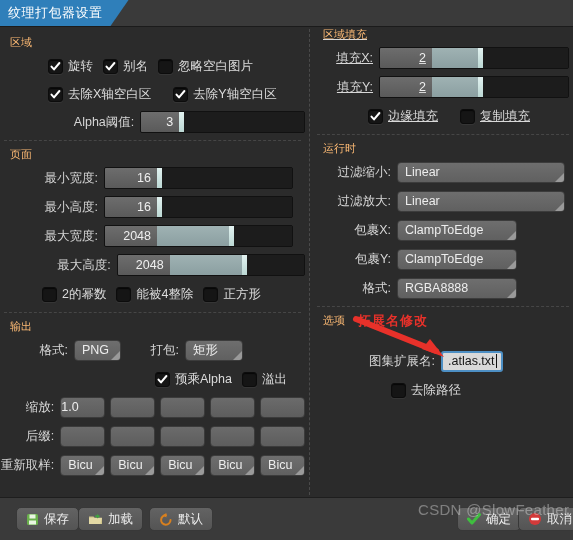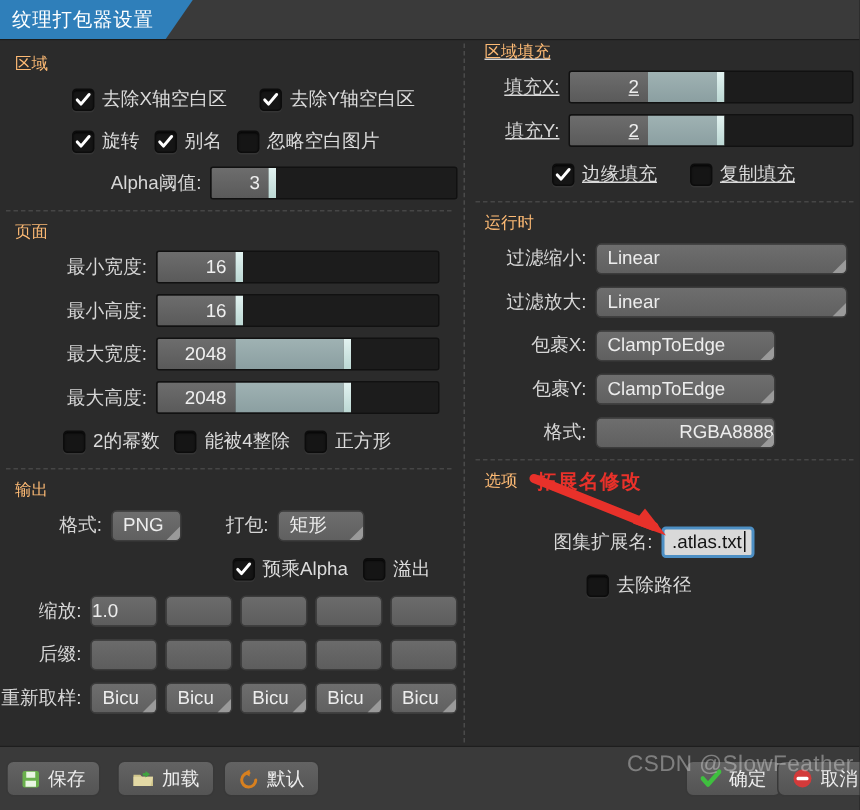--- a/index.html
+++ b/index.html
@@ -188,249 +188,249 @@
     <div style="padding-top:8px;">
       <div class="section-title">区域</div>
 
       <div class="row tight" style="padding-left:48px;">
         <span class="cb">
           <span class="box">
             <svg width="11" height="11" viewBox="0 0 11 11">
                 <path d="M1.5 5.6 L4 8.4 L9.4 2" stroke="#ffffff" stroke-width="2" fill="none" stroke-linecap="round" stroke-linejoin="round"></path>
               </svg>
           </span>
+          <span class="cb-label">旋转</span>
+        </span>
+        <span class="cb">
+          <span class="box">
+            <svg width="11" height="11" viewBox="0 0 11 11">
+                <path d="M1.5 5.6 L4 8.4 L9.4 2" stroke="#ffffff" stroke-width="2" fill="none" stroke-linecap="round" stroke-linejoin="round"></path>
+              </svg>
+          </span>
+          <span class="cb-label">别名</span>
+        </span>
+        <span class="cb">
+          <span class="box"></span>
+          <span class="cb-label">忽略空白图片</span>
+        </span>
+      </div>
+
+      <div class="row tight" style="padding-left:48px;">
+        <span class="cb">
+          <span class="box">
+            <svg width="11" height="11" viewBox="0 0 11 11">
+                <path d="M1.5 5.6 L4 8.4 L9.4 2" stroke="#ffffff" stroke-width="2" fill="none" stroke-linecap="round" stroke-linejoin="round"></path>
+              </svg>
+          </span>
           <span class="cb-label">去除X轴空白区</span>
         </span>
         <span class="cb" style="margin-left:12px;">
           <span class="box">
             <svg width="11" height="11" viewBox="0 0 11 11">
                 <path d="M1.5 5.6 L4 8.4 L9.4 2" stroke="#ffffff" stroke-width="2" fill="none" stroke-linecap="round" stroke-linejoin="round"></path>
               </svg>
           </span>
           <span class="cb-label">去除Y轴空白区</span>
         </span>
       </div>
 
-      <div class="row tight" style="padding-left:48px;">
+      <div class="row">
+        <span class="lab" style="width:110px;margin-left:32px;">Alpha阈值:</span>
+        <span class="slider" style="width:175px;">
+          <span class="valbox" style="width:38px;">3</span>
+          <span class="fill" style="width:0px;"></span>
+          <span class="handle"></span>
+          <span class="rest"></span>
+        </span>
+      </div>
+    </div>
+
+    <div class="hdivider"></div>
+
+    <div>
+      <div class="section-title">页面</div>
+
+      <div class="row">
+        <span class="lab" style="width:98px;">最小宽度:</span>
+        <span class="slider" style="width:187px;">
+          <span class="valbox" style="width:52px;">16</span>
+          <span class="fill" style="width:0px;"></span>
+          <span class="handle"></span>
+          <span class="rest"></span>
+        </span>
+      </div>
+
+      <div class="row">
+        <span class="lab" style="width:98px;">最小高度:</span>
+        <span class="slider" style="width:187px;">
+          <span class="valbox" style="width:52px;">16</span>
+          <span class="fill" style="width:0px;"></span>
+          <span class="handle"></span>
+          <span class="rest"></span>
+        </span>
+      </div>
+
+      <div class="row">
+        <span class="lab" style="width:98px;">最大宽度:</span>
+        <span class="slider" style="width:187px;">
+          <span class="valbox" style="width:52px;">2048</span>
+          <span class="fill" style="width:72px;"></span>
+          <span class="handle"></span>
+          <span class="rest"></span>
+        </span>
+      </div>
+
+      <div class="row">
+        <span class="lab" style="width:98px;padding-left:13px;">最大高度:</span>
+        <span class="slider" style="width:187px;">
+          <span class="valbox" style="width:52px;">2048</span>
+          <span class="fill" style="width:72px;"></span>
+          <span class="handle"></span>
+          <span class="rest"></span>
+        </span>
+      </div>
+
+      <div class="row tight" style="padding-left:42px;">
+        <span class="cb">
+          <span class="box"></span>
+          <span class="cb-label">2的幂数</span>
+        </span>
+        <span class="cb">
+          <span class="box"></span>
+          <span class="cb-label">能被4整除</span>
+        </span>
+        <span class="cb">
+          <span class="box"></span>
+          <span class="cb-label">正方形</span>
+        </span>
+      </div>
+    </div>
+
+    <div class="hdivider"></div>
+
+    <div>
+      <div class="section-title">输出</div>
+
+      <div class="row">
+        <span class="lab" style="width:68px;">格式:</span>
+        <span class="dd" style="width:47px;">
+          <span>PNG</span>
+        </span>
+        <span class="lab" style="width:58px;">打包:</span>
+        <span class="dd" style="width:58px;">
+          <span>矩形</span>
+        </span>
+      </div>
+
+      <div class="row tight" style="padding-left:155px;">
         <span class="cb">
           <span class="box">
             <svg width="11" height="11" viewBox="0 0 11 11">
                 <path d="M1.5 5.6 L4 8.4 L9.4 2" stroke="#ffffff" stroke-width="2" fill="none" stroke-linecap="round" stroke-linejoin="round"></path>
               </svg>
           </span>
-          <span class="cb-label">旋转</span>
-        </span>
+          <span class="cb-label">预乘Alpha</span>
+        </span>
+        <span class="cb">
+          <span class="box"></span>
+          <span class="cb-label">溢出</span>
+        </span>
+      </div>
+
+      <div class="row">
+        <span class="lab" style="width:65px;">缩放:</span>
+        <span class="tbox" style="width:52px;margin-right:5px;">
+            <span>1.0</span>
+          </span>
+        <span class="tbox" style="width:52px;margin-right:5px;">
+            <span></span>
+          </span>
+        <span class="tbox" style="width:52px;margin-right:5px;">
+            <span></span>
+          </span>
+        <span class="tbox" style="width:52px;margin-right:5px;">
+            <span></span>
+          </span>
+        <span class="tbox" style="width:52px;">
+            <span></span>
+          </span>
+      </div>
+
+      <div class="row">
+        <span class="lab" style="width:65px;">后缀:</span>
+        <span class="tbox" style="width:52px;margin-right:5px;">
+            <span></span>
+          </span>
+        <span class="tbox" style="width:52px;margin-right:5px;">
+            <span></span>
+          </span>
+        <span class="tbox" style="width:52px;margin-right:5px;">
+            <span></span>
+          </span>
+        <span class="tbox" style="width:52px;margin-right:5px;">
+            <span></span>
+          </span>
+        <span class="tbox" style="width:52px;">
+            <span></span>
+          </span>
+      </div>
+
+      <div class="row">
+        <span class="lab" style="width:65px;">重新取样:</span>
+        <span class="dd" style="width:52px;margin-right:5px;">
+            <span>Bicu</span>
+          </span>
+        <span class="dd" style="width:52px;margin-right:5px;">
+            <span>Bicu</span>
+          </span>
+        <span class="dd" style="width:52px;margin-right:5px;">
+            <span>Bicu</span>
+          </span>
+        <span class="dd" style="width:52px;margin-right:5px;">
+            <span>Bicu</span>
+          </span>
+        <span class="dd" style="width:52px;">
+            <span>Bicu</span>
+          </span>
+      </div>
+    </div>
+  </div>
+
+  <div class="col col-right">
+
+    <div style="padding-top:0;text-decoration:underline;">
+      <div class="section-title">区域填充</div>
+
+      <div class="row">
+        <span class="lab" style="width:60px;">填充X:</span>
+        <span class="slider" style="width:188px;">
+          <span class="valbox" style="width:52px;">2</span>
+          <span class="fill" style="width:46px;"></span>
+          <span class="handle"></span>
+          <span class="rest"></span>
+        </span>
+      </div>
+
+      <div class="row">
+        <span class="lab" style="width:60px;">填充Y:</span>
+        <span class="slider" style="width:188px;">
+          <span class="valbox" style="width:52px;">2</span>
+          <span class="fill" style="width:46px;"></span>
+          <span class="handle"></span>
+          <span class="rest"></span>
+        </span>
+      </div>
+
+      <div class="row tight" style="padding-left:55px;">
         <span class="cb">
           <span class="box">
             <svg width="11" height="11" viewBox="0 0 11 11">
                 <path d="M1.5 5.6 L4 8.4 L9.4 2" stroke="#ffffff" stroke-width="2" fill="none" stroke-linecap="round" stroke-linejoin="round"></path>
               </svg>
           </span>
-          <span class="cb-label">别名</span>
-        </span>
-        <span class="cb">
-          <span class="box"></span>
-          <span class="cb-label">忽略空白图片</span>
-        </span>
-      </div>
-
-      <div class="row">
-        <span class="lab" style="width:110px;margin-left:32px;">Alpha阈值:</span>
-        <span class="slider" style="width:175px;">
-          <span class="valbox" style="width:38px;">3</span>
-          <span class="fill" style="width:0px;"></span>
-          <span class="handle"></span>
-          <span class="rest"></span>
-        </span>
-      </div>
-    </div>
-
-    <div class="hdivider"></div>
-
-    <div>
-      <div class="section-title">页面</div>
-
-      <div class="row">
-        <span class="lab" style="width:98px;">最小宽度:</span>
-        <span class="slider" style="width:187px;">
-          <span class="valbox" style="width:52px;">16</span>
-          <span class="fill" style="width:0px;"></span>
-          <span class="handle"></span>
-          <span class="rest"></span>
-        </span>
-      </div>
-
-      <div class="row">
-        <span class="lab" style="width:98px;">最小高度:</span>
-        <span class="slider" style="width:187px;">
-          <span class="valbox" style="width:52px;">16</span>
-          <span class="fill" style="width:0px;"></span>
-          <span class="handle"></span>
-          <span class="rest"></span>
-        </span>
-      </div>
-
-      <div class="row">
-        <span class="lab" style="width:98px;">最大宽度:</span>
-        <span class="slider" style="width:187px;">
-          <span class="valbox" style="width:52px;">2048</span>
-          <span class="fill" style="width:72px;"></span>
-          <span class="handle"></span>
-          <span class="rest"></span>
-        </span>
-      </div>
-
-      <div class="row">
-        <span class="lab" style="width:98px;">最大高度:</span>
-        <span class="slider" style="width:187px;">
-          <span class="valbox" style="width:52px;">2048</span>
-          <span class="fill" style="width:72px;"></span>
-          <span class="handle"></span>
-          <span class="rest"></span>
-        </span>
-      </div>
-
-      <div class="row tight" style="padding-left:42px;">
-        <span class="cb">
-          <span class="box"></span>
-          <span class="cb-label">2的幂数</span>
-        </span>
-        <span class="cb">
-          <span class="box"></span>
-          <span class="cb-label">能被4整除</span>
-        </span>
-        <span class="cb">
-          <span class="box"></span>
-          <span class="cb-label">正方形</span>
-        </span>
-      </div>
-    </div>
-
-    <div class="hdivider"></div>
-
-    <div>
-      <div class="section-title">输出</div>
-
-      <div class="row">
-        <span class="lab" style="width:68px;">格式:</span>
-        <span class="dd" style="width:47px;">
-          <span>PNG</span>
-        </span>
-        <span class="lab" style="width:58px;">打包:</span>
-        <span class="dd" style="width:58px;">
-          <span>矩形</span>
-        </span>
-      </div>
-
-      <div class="row tight" style="padding-left:155px;">
-        <span class="cb">
-          <span class="box">
-            <svg width="11" height="11" viewBox="0 0 11 11">
-                <path d="M1.5 5.6 L4 8.4 L9.4 2" stroke="#ffffff" stroke-width="2" fill="none" stroke-linecap="round" stroke-linejoin="round"></path>
-              </svg>
-          </span>
-          <span class="cb-label">预乘Alpha</span>
-        </span>
-        <span class="cb">
-          <span class="box"></span>
-          <span class="cb-label">溢出</span>
-        </span>
-      </div>
-
-      <div class="row">
-        <span class="lab" style="width:65px;">缩放:</span>
-        <span class="tbox" style="width:52px;margin-right:5px;">
-            <span>1.0</span>
-          </span>
-        <span class="tbox" style="width:52px;margin-right:5px;">
-            <span></span>
-          </span>
-        <span class="tbox" style="width:52px;margin-right:5px;">
-            <span></span>
-          </span>
-        <span class="tbox" style="width:52px;margin-right:5px;">
-            <span></span>
-          </span>
-        <span class="tbox" style="width:52px;">
-            <span></span>
-          </span>
-      </div>
-
-      <div class="row">
-        <span class="lab" style="width:65px;">后缀:</span>
-        <span class="tbox" style="width:52px;margin-right:5px;">
-            <span></span>
-          </span>
-        <span class="tbox" style="width:52px;margin-right:5px;">
-            <span></span>
-          </span>
-        <span class="tbox" style="width:52px;margin-right:5px;">
-            <span></span>
-          </span>
-        <span class="tbox" style="width:52px;margin-right:5px;">
-            <span></span>
-          </span>
-        <span class="tbox" style="width:52px;">
-            <span></span>
-          </span>
-      </div>
-
-      <div class="row">
-        <span class="lab" style="width:65px;">重新取样:</span>
-        <span class="dd" style="width:52px;margin-right:5px;">
-            <span>Bicu</span>
-          </span>
-        <span class="dd" style="width:52px;margin-right:5px;">
-            <span>Bicu</span>
-          </span>
-        <span class="dd" style="width:52px;margin-right:5px;">
-            <span>Bicu</span>
-          </span>
-        <span class="dd" style="width:52px;margin-right:5px;">
-            <span>Bicu</span>
-          </span>
-        <span class="dd" style="width:52px;">
-            <span>Bicu</span>
-          </span>
-      </div>
-    </div>
-  </div>
-
-  <div class="col col-right">
-
-    <div style="padding-top:0;text-decoration:underline;">
-      <div class="section-title">区域填充</div>
-
-      <div class="row">
-        <span class="lab" style="width:60px;">填充X:</span>
-        <span class="slider" style="width:188px;">
-          <span class="valbox" style="width:52px;">2</span>
-          <span class="fill" style="width:46px;"></span>
-          <span class="handle"></span>
-          <span class="rest"></span>
-        </span>
-      </div>
-
-      <div class="row">
-        <span class="lab" style="width:60px;">填充Y:</span>
-        <span class="slider" style="width:188px;">
-          <span class="valbox" style="width:52px;">2</span>
-          <span class="fill" style="width:46px;"></span>
-          <span class="handle"></span>
-          <span class="rest"></span>
-        </span>
-      </div>
-
-      <div class="row tight" style="padding-left:55px;">
-        <span class="cb">
-          <span class="box">
-            <svg width="11" height="11" viewBox="0 0 11 11">
-                <path d="M1.5 5.6 L4 8.4 L9.4 2" stroke="#ffffff" stroke-width="2" fill="none" stroke-linecap="round" stroke-linejoin="round"></path>
-              </svg>
-          </span>
           <span class="cb-label">边缘填充</span>
         </span>
         <span class="cb" style="margin-left:12px;">
           <span class="box"></span>
           <span class="cb-label">复制填充</span>
         </span>
       </div>
     </div>
 
     <div class="hdivider"></div>
@@ -457,21 +457,21 @@
           </span>
       </div>
       <div class="row">
         <span class="lab" style="width:78px;">包裹Y:</span>
         <span class="dd" style="width:120px;">
             <span>ClampToEdge</span>
           </span>
       </div>
       <div class="row">
         <span class="lab" style="width:78px;">格式:</span>
-        <span class="dd" style="width:120px;justify-content:flex-end;">
+        <span class="dd" style="width:120px;">
             <span>RGBA8888</span>
           </span>
       </div>
     </div>
 
     <div class="hdivider"></div>
 
     <div>
       <div class="section-title">选项</div>
 
@@ -495,21 +495,21 @@
   </div>
 </div>
 
 <div class="anno-text">拓展名修改</div>
 <svg class="anno-arrow" width="130" height="70" viewBox="0 0 130 70">
   <path d="M16 14 L96 46" stroke="#e8312a" stroke-width="6" fill="none" stroke-linecap="round"></path>
   <path d="M104 52 L82 44 L90 34 Z" fill="#e8312a"></path>
 </svg>
 
 <div class="footer">
-  <div class="btn" style="left:4px;">
+  <div class="btn" style="left:16px;">
     <span class="gly">
       <svg width="13" height="13" viewBox="0 0 13 13">
           <rect x="1" y="1" width="11" height="11" rx="1.5" fill="#6ab04c"></rect>
           <rect x="3.5" y="1.5" width="6" height="4" fill="#e9f5e2"></rect>
           <rect x="3" y="7.5" width="7" height="4" fill="#e9f5e2"></rect>
         </svg>
     </span>
     <span>保存</span>
   </div>
 

